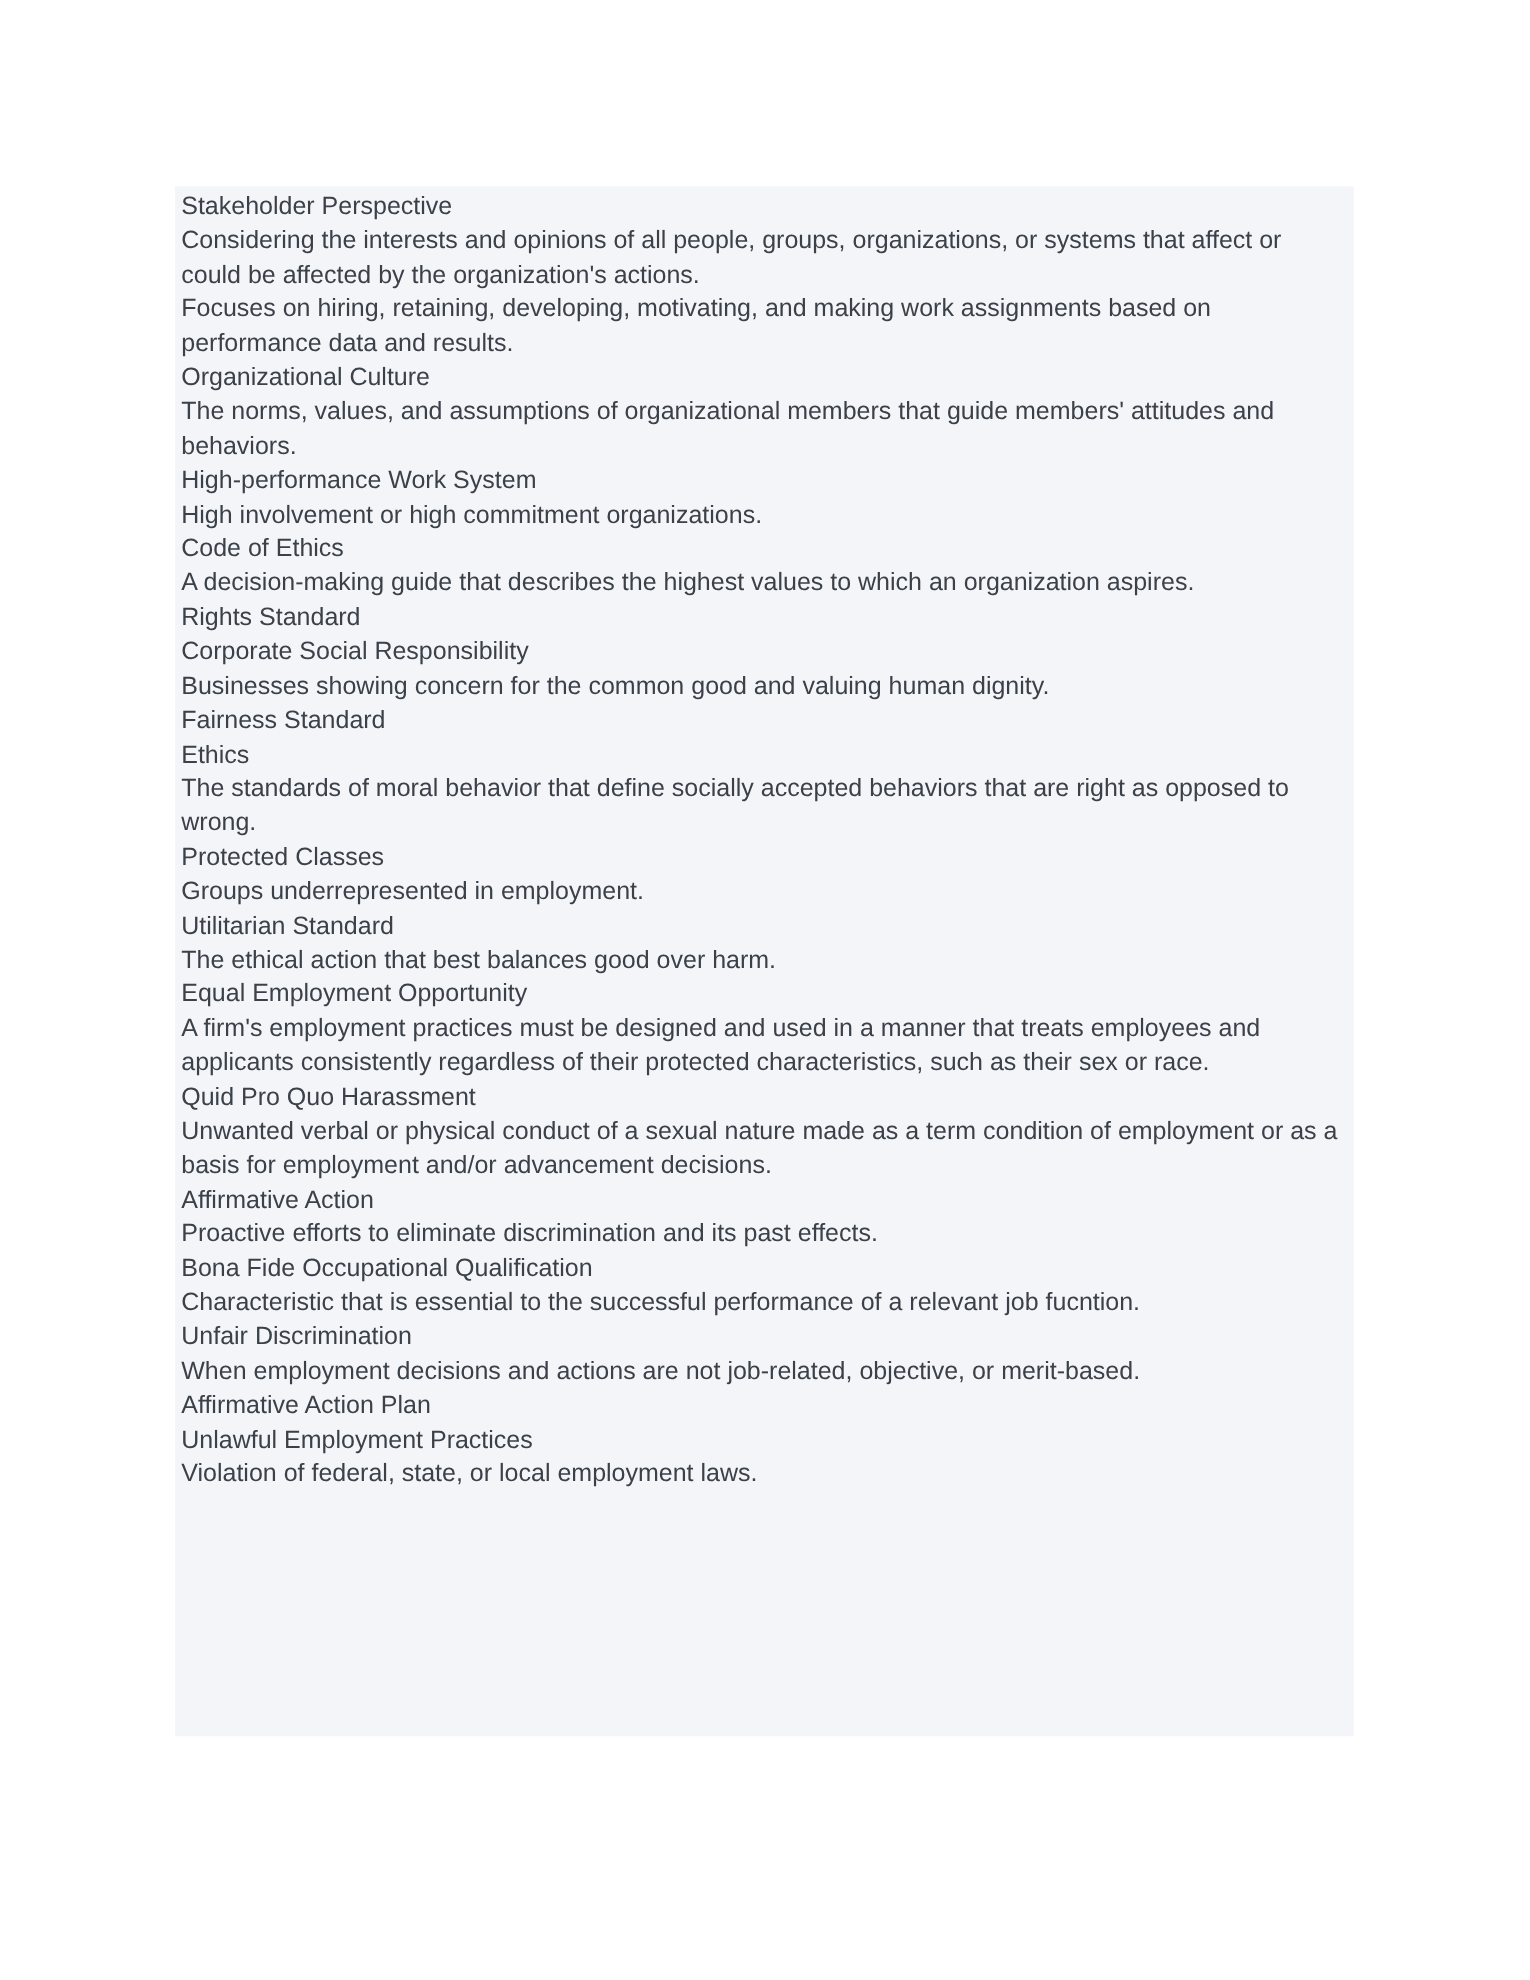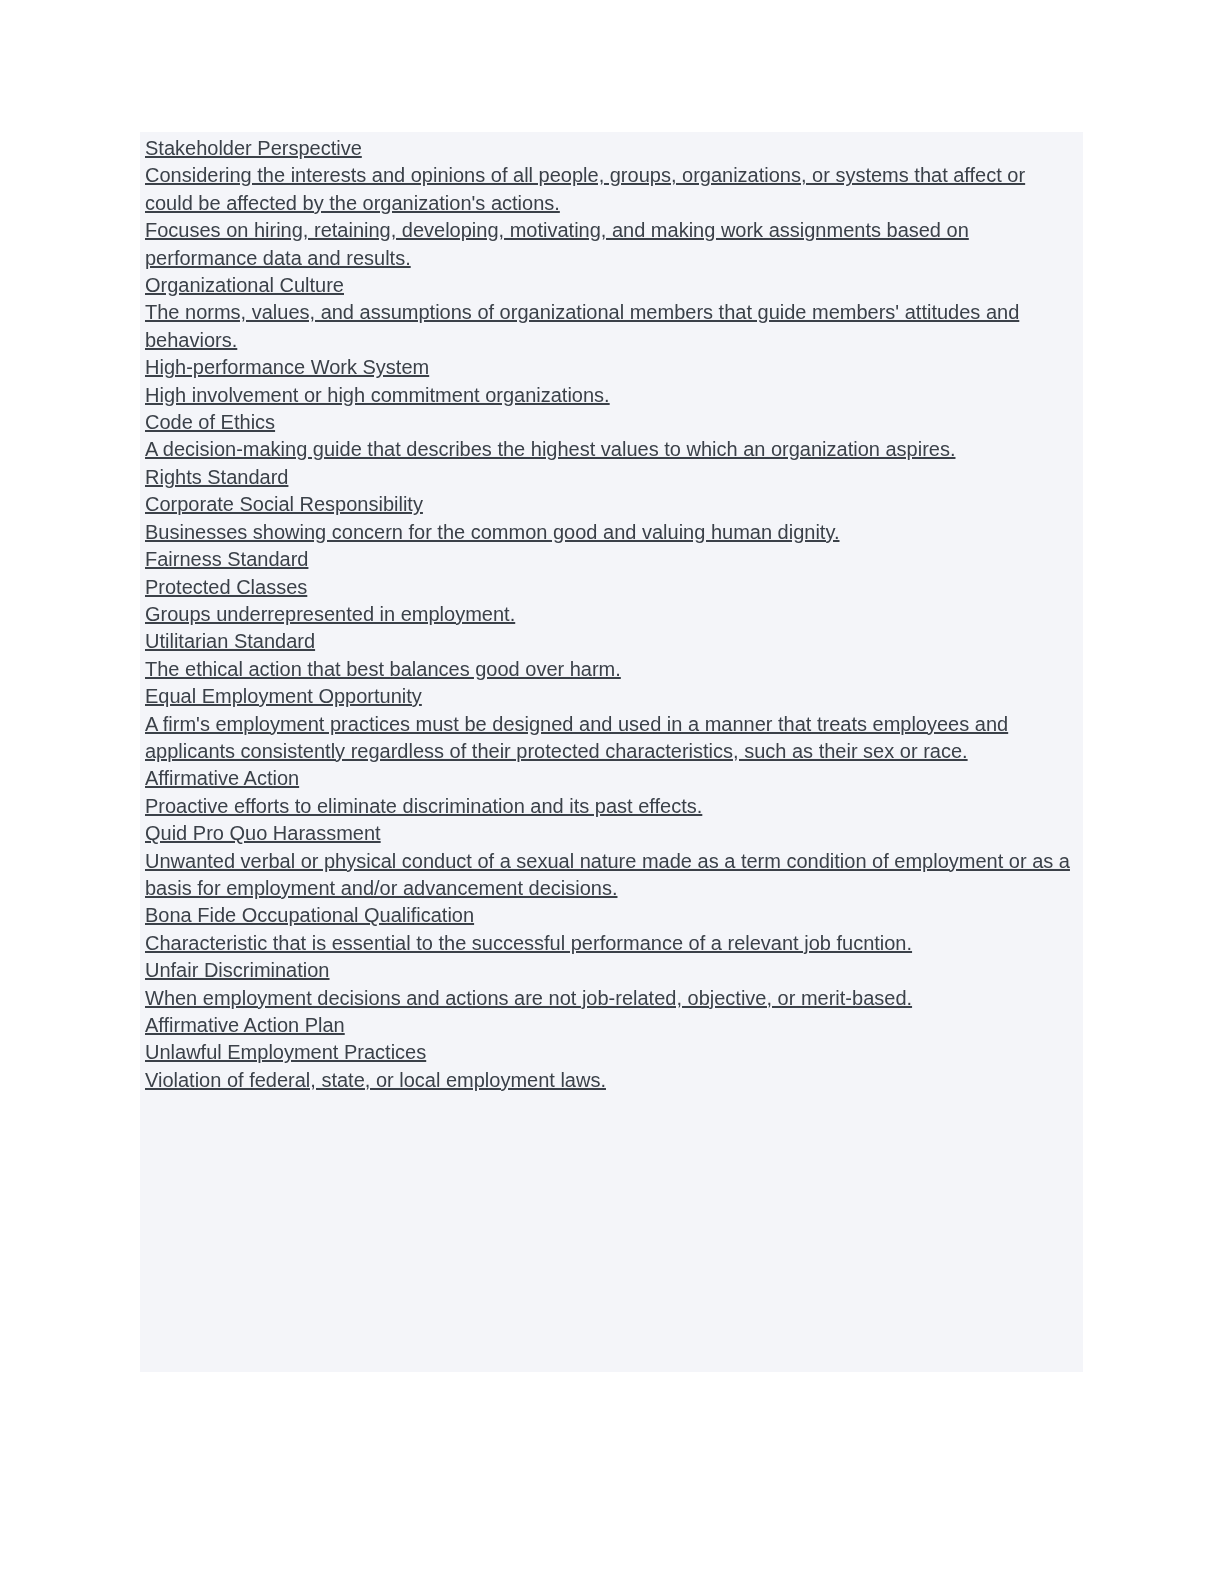--- a/index.html
+++ b/index.html
@@ -9,30 +9,29 @@
   }
   body {
     width: 1224px;
     height: 1584px;
     position: relative;
     font-family: "Liberation Sans", sans-serif;
   }
   .content-block {
     position: absolute;
     left: 140px;
-    top: 132px;
+    top: 149px;
     width: 943px;
     min-height: 1240px;
     box-sizing: border-box;
     background: var(--block-bg, #f4f5f9);
     color: var(--text-color, #3b4149);
     font-size: 20px;
     line-height: 27.4px;
     padding: 3px 5px 6px 5px;
-    text-decoration: underline;
   }
   .entry { margin: 0; }
   .term, .definition {
     margin: 0;
     white-space: normal;
     word-wrap: break-word;
   }
 </style>
 </head>
 <body style="background: rgb(255, 255, 255);">
@@ -69,44 +68,48 @@
 
   <div class="entry">
     <div class="term">Corporate Social Responsibility</div>
     <div class="definition">Businesses showing concern for the common good and valuing human dignity.</div>
   </div>
 
   <div class="entry">
     <div class="term">Fairness Standard</div>
   </div>
 
+  <div class="entry">
+    <div class="term">Ethics</div>
+    <div class="definition">The standards of moral behavior that define socially accepted behaviors that are right as opposed to wrong.</div>
+  </div>
 
   <div class="entry">
     <div class="term">Protected Classes</div>
     <div class="definition">Groups underrepresented in employment.</div>
   </div>
 
   <div class="entry">
     <div class="term">Utilitarian Standard</div>
     <div class="definition">The ethical action that best balances good over harm.</div>
   </div>
 
   <div class="entry">
     <div class="term">Equal Employment Opportunity</div>
     <div class="definition">A firm's employment practices must be designed and used in a manner that treats employees and applicants consistently regardless of their protected characteristics, such as their sex or race.</div>
   </div>
 
   <div class="entry">
-    <div class="term">Affirmative Action</div>
-    <div class="definition">Proactive efforts to eliminate discrimination and its past effects.</div>
+    <div class="term">Quid Pro Quo Harassment</div>
+    <div class="definition">Unwanted verbal or physical conduct of a sexual nature made as a term condition of employment or as a basis for employment and/or advancement decisions.</div>
   </div>
 
   <div class="entry">
-    <div class="term">Quid Pro Quo Harassment</div>
-    <div class="definition">Unwanted verbal or physical conduct of a sexual nature made as a term condition of employment or as a basis for employment and/or advancement decisions.</div>
+    <div class="term">Affirmative Action</div>
+    <div class="definition">Proactive efforts to eliminate discrimination and its past effects.</div>
   </div>
 
   <div class="entry">
     <div class="term">Bona Fide Occupational Qualification</div>
     <div class="definition">Characteristic that is essential to the successful performance of a relevant job fucntion.</div>
   </div>
 
   <div class="entry">
     <div class="term">Unfair Discrimination</div>
     <div class="definition">When employment decisions and actions are not job-related, objective, or merit-based.</div>

